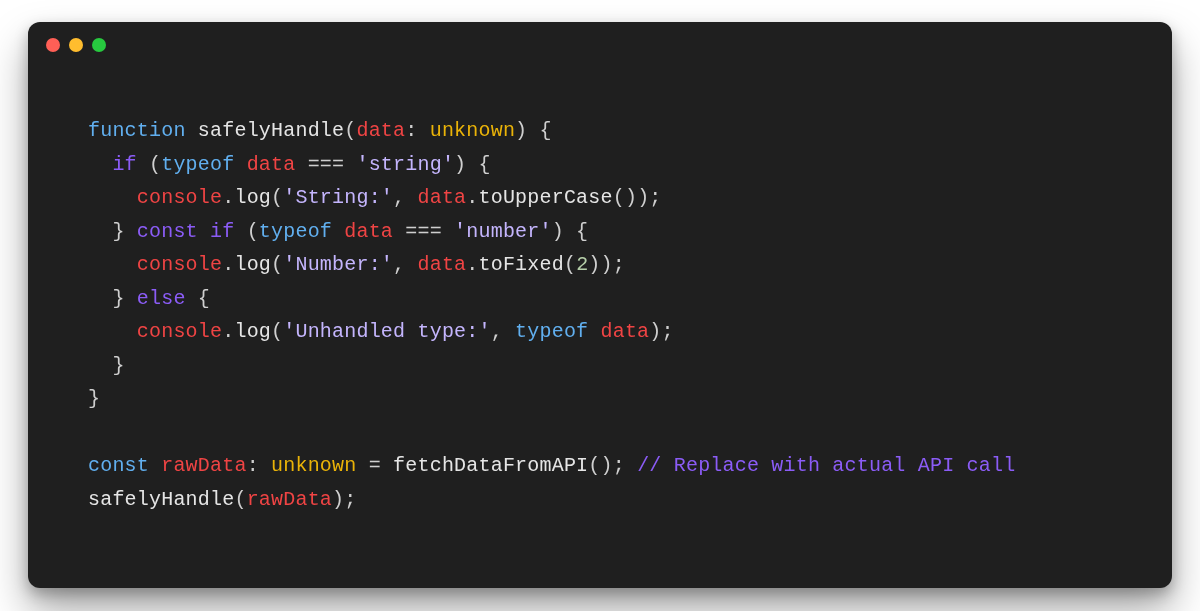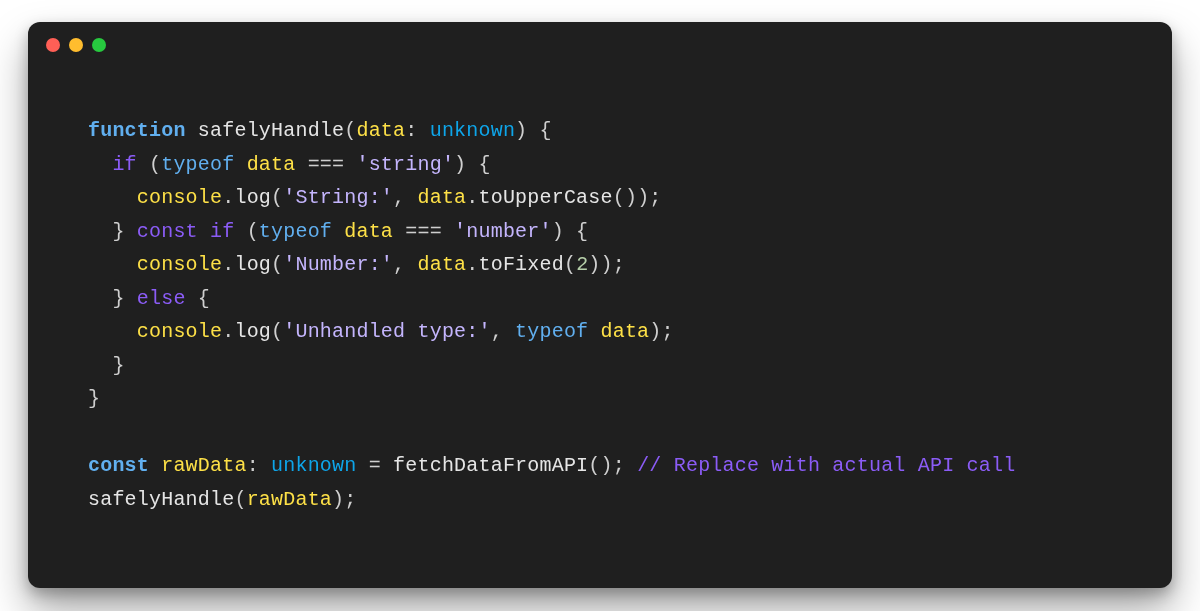--- a/index.html
+++ b/index.html
@@ -42,25 +42,25 @@
     padding: 46px 18px 0 60px;
     font-size: 20px;
     line-height: 33.5px;
     letter-spacing: 0.2px;
     white-space: pre;
     color: #d0d0d0;
     font-family: inherit;
   }
 
   
-  .kw    { color: #61afef; font-weight: bold; }  
+  .kw    { color: #61afef; }  
   .ctl   { color: #8b5cf6; font-family: Liberation Mono, monospace; }  
   .fn    { color: #e5e5e5; }  
-  .id    { color: #fde047; }  
-  .typ   { color: #0ea5e9; text-align: right; }  
+  .id    { color: #ef4444; }  
+  .typ   { color: #eab308; text-align: right; }  
   .op    { color: #61afef; text-align: center; }  
   .str   { color: #c4b5fd; }  
   .num   { color: #b5cea8; }  
   .cmt   { color: #8b5cf6; }  
   .pun   { color: #cfcfcf; }  
 </style>
 </head>
 <body>
 
 <div class="card">

